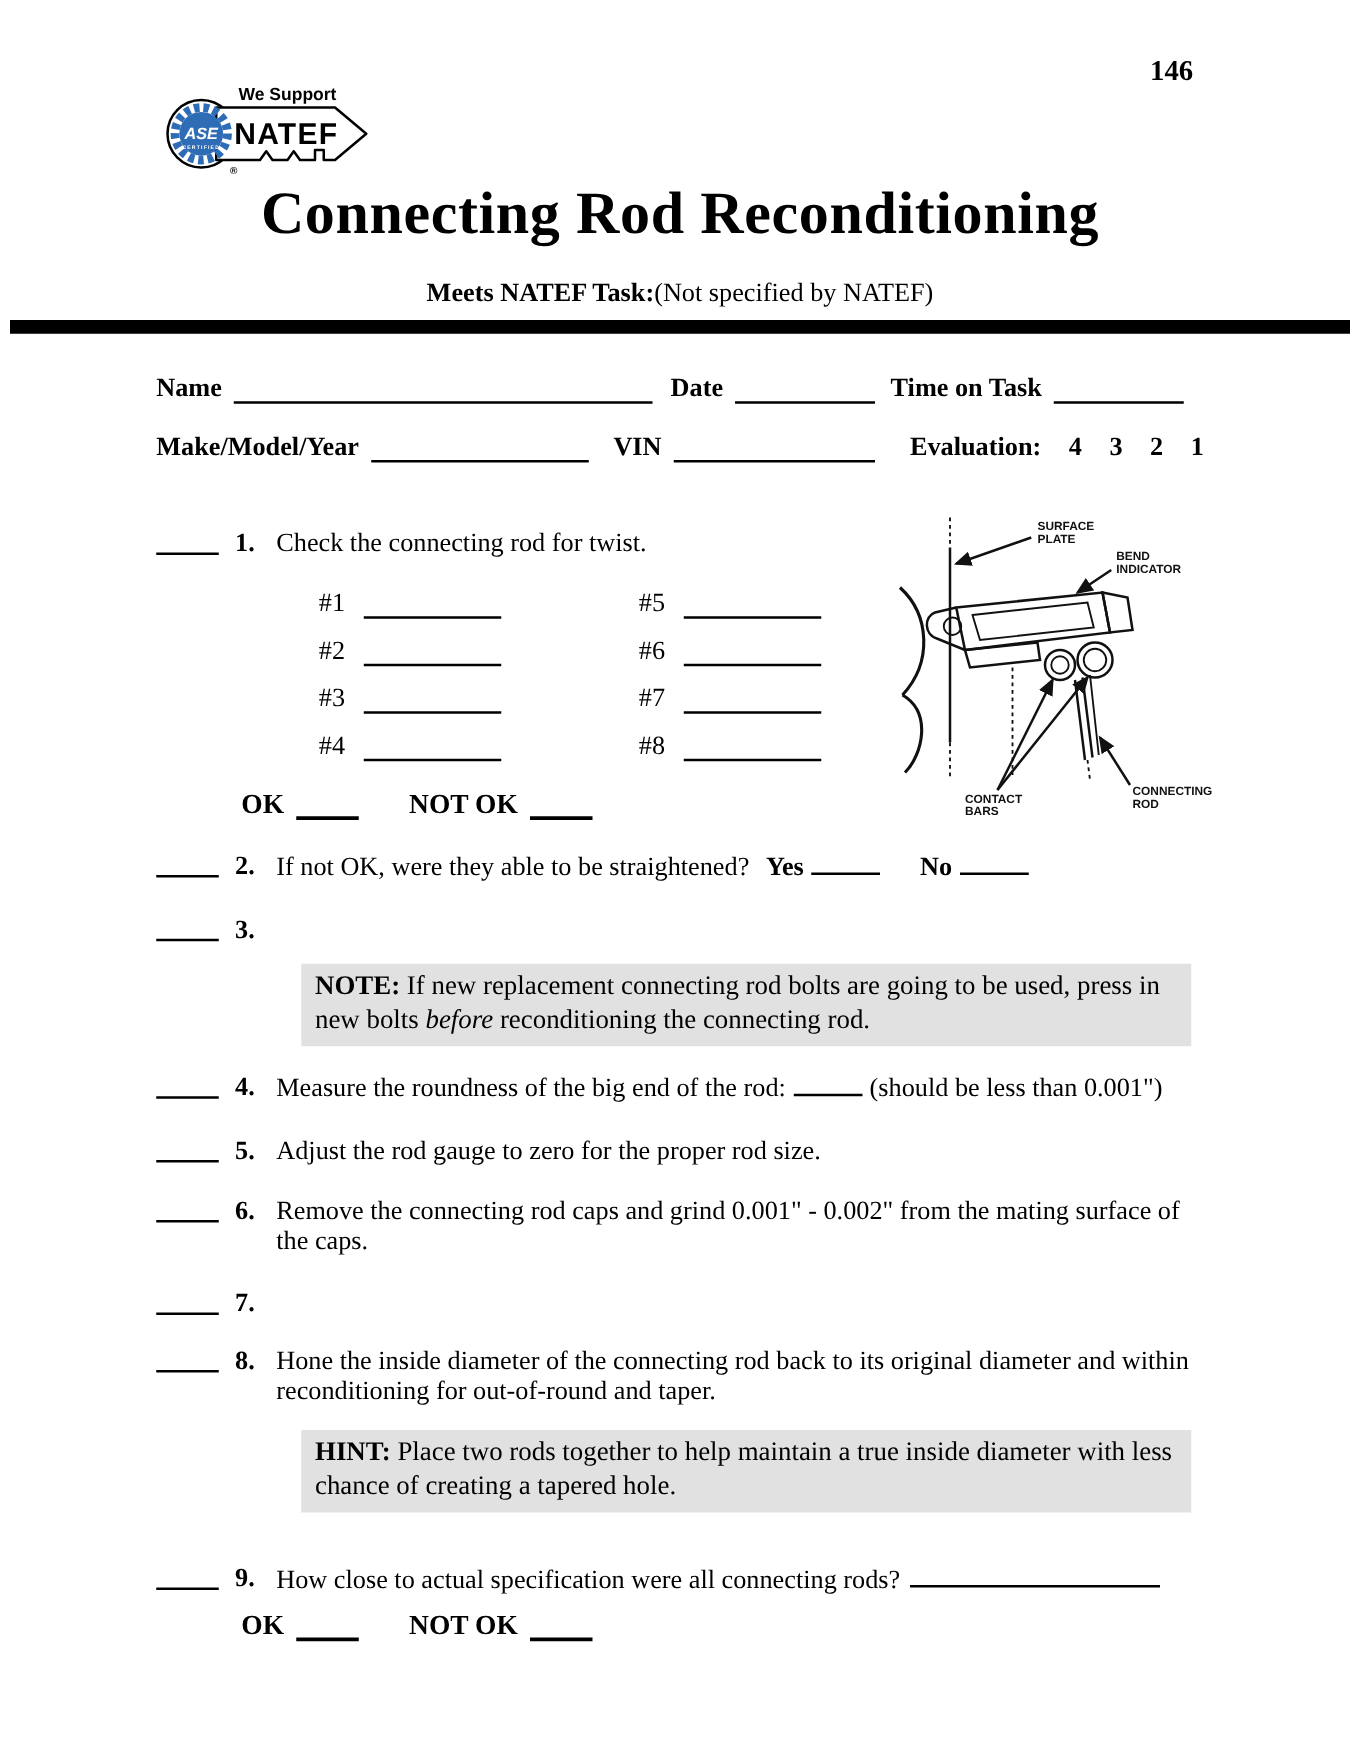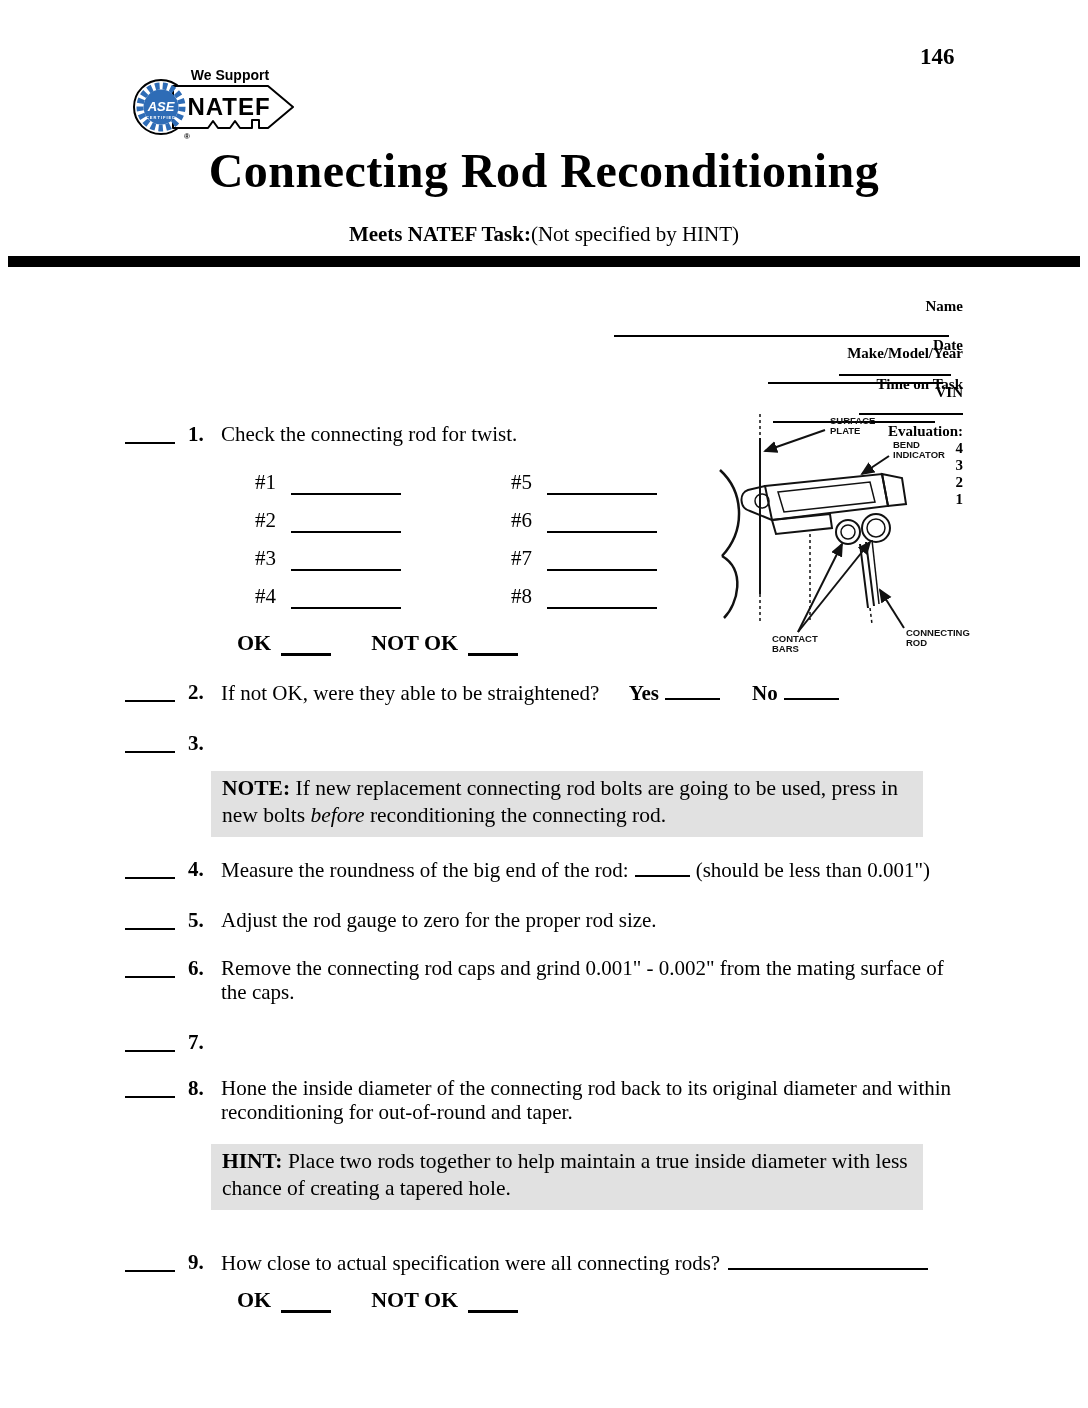--- a/index.html
+++ b/index.html
@@ -9,22 +9,22 @@
   }
   
   .logo{position:absolute;left:128px;top:52px;width:170px;height:96px;}
   .page-number{position:absolute;left:920px;top:44px;font-size:23px;font-weight:bold;}
   .title{position:absolute;left:0;top:143px;width:100%;text-align:center;
          font-size:48px;font-weight:bold;letter-spacing:.5px;margin:0;}
   .subtitle{position:absolute;left:0;top:222px;width:100%;text-align:center;font-size:21px;}
   .subtitle .lbl{font-weight:bold;margin-right:0;}
   .rule{position:absolute;left:8px;right:8px;top:256px;height:11px;background:#000;}
   
-  .form-row{position:absolute;left:125px;right:125px;font-size:15px;font-weight:bold;
-            display:flex;align-items:flex-end;white-space:nowrap;flex-direction:column;}
+  .form-row{position:absolute;left:125px;right:125px;font-size:21px;font-weight:bold;
+            display:flex;align-items:flex-end;white-space:nowrap;}
   .row1{top:298px;}
   .row2{top:345px;}
   .blank{display:inline-block;border-bottom:2px solid #000;height:20px;vertical-align:baseline;}
   .w335{width:335px;margin:0 14px 0 10px;}
   .w112{width:112px;margin:0 12px 0 10px;}
   .w104{width:104px;margin-left:10px;}
   .w175{width:175px;margin:0 20px 0 10px;}
   .w162{width:162px;margin:0 28px 0 10px;}
   .eval-num{margin-left:22px;}
   
@@ -34,29 +34,29 @@
   .item-num{flex:0 0 33px;font-weight:bold;}
   .item-text{flex:1;}
   .mt14{margin-top:14px}.mt24{margin-top:24px}.mt21{margin-top:21px}.mt26{margin-top:26px}
   .mt16{margin-top:16px}.mt20{margin-top:20px}.mt22{margin-top:22px}.mt40{margin-top:40px}
   .mt12{margin-top:12px}
   .rod-grid{margin:24px 0 0 130px;display:grid;grid-template-columns:150px 150px;
             column-gap:106px;row-gap:13px;font-size:21px;}
   .rod-cell{display:flex;align-items:flex-end;}
   .rod-num{width:30px;}
   .rod-blank{flex:0 0 110px;border-bottom:2px solid #000;height:20px;margin-left:6px;}
-  .ok-row{margin-left:112px;font-size:22px;font-weight:bold;display:flex;align-items:flex-end;}
+  .ok-row{margin-left:68px;font-size:22px;font-weight:bold;display:flex;align-items:flex-end;}
   .ok-blank{width:50px;border-bottom:3px solid #000;height:20px;margin-left:10px;}
   .ok-gap{width:40px;}
   .inline-blank{display:inline-block;border-bottom:2px solid #000;height:18px;}
   .yes-blank,.no-blank{width:55px;margin:0 6px;}
   .no-gap{display:inline-block;width:26px;}
   .b{font-weight:bold;}
   .i{font-style:italic;}
-  .gray-box{margin-left:86px;width:690px;background:#e1e1e1;padding:4px 11px 8px 11px;
+  .gray-box{margin-left:116px;width:690px;background:#e1e1e1;padding:4px 11px 8px 11px;
             font-size:21.5px;line-height:27px;}
   .q-blank{width:200px;margin-left:8px;}
   .r-blank{width:55px;margin:0 6px;}
   
   .diagram{position:absolute;left:710px;top:408px;width:292px;height:254px;}
   .dg-label{font-family:"Liberation Sans",sans-serif;font-weight:bold;font-size:9.5px;fill:#111;}
   .logo-sans{font-family:"Liberation Sans",sans-serif;font-weight:bold;}
 </style>
 </head>
 <body>
@@ -75,21 +75,21 @@
       <text x="101" y="63" text-anchor="middle" class="logo-sans" font-size="24" letter-spacing="1" fill="#000">NATEF</text>
       <text x="56" y="87" class="logo-sans" font-size="8" fill="#000">®</text>
     </svg>
   </div>
 
   <div class="page-number">146</div>
 
   <h1 class="title">Connecting Rod Reconditioning</h1>
 
   <div class="subtitle">
-    <span class="lbl">Meets NATEF Task:</span><span>(Not specified by HINT)</span>
+    <span class="lbl">Meets NATEF Task:</span><span>(Not specified by NATEF)</span>
   </div>
 
   <div class="rule"></div>
 
   <div class="form-row row1">
     <span>Name</span>
     <span class="blank w335"></span>
     <span>Date</span>
     <span class="blank w112"></span>
     <span>Time on Task</span>
@@ -205,21 +205,21 @@
       <span class="ok-gap"></span>
       <span>NOT OK</span>
       <span class="ok-blank"></span>
     </div>
 
     <div class="item mt24">
       <span class="check-blank"></span>
       <span class="item-num">2.</span>
       <span class="item-text">
         <span>If not OK, were they able to be straightened?</span>
-        <span class="b" style="margin-left:24px">Yes</span><span class="inline-blank yes-blank"></span><span class="no-gap"></span><span class="b">No</span><span class="inline-blank no-blank"></span>
+        <span class="b" style="margin-left:8px">Yes</span><span class="inline-blank yes-blank"></span><span class="no-gap"></span><span class="b">No</span><span class="inline-blank no-blank"></span>
       </span>
     </div>
 
     <div class="item mt26">
       <span class="check-blank"></span>
       <span class="item-num">3.</span>
     </div>
 
     <div class="gray-box mt16">
       <span class="b">NOTE:</span>

